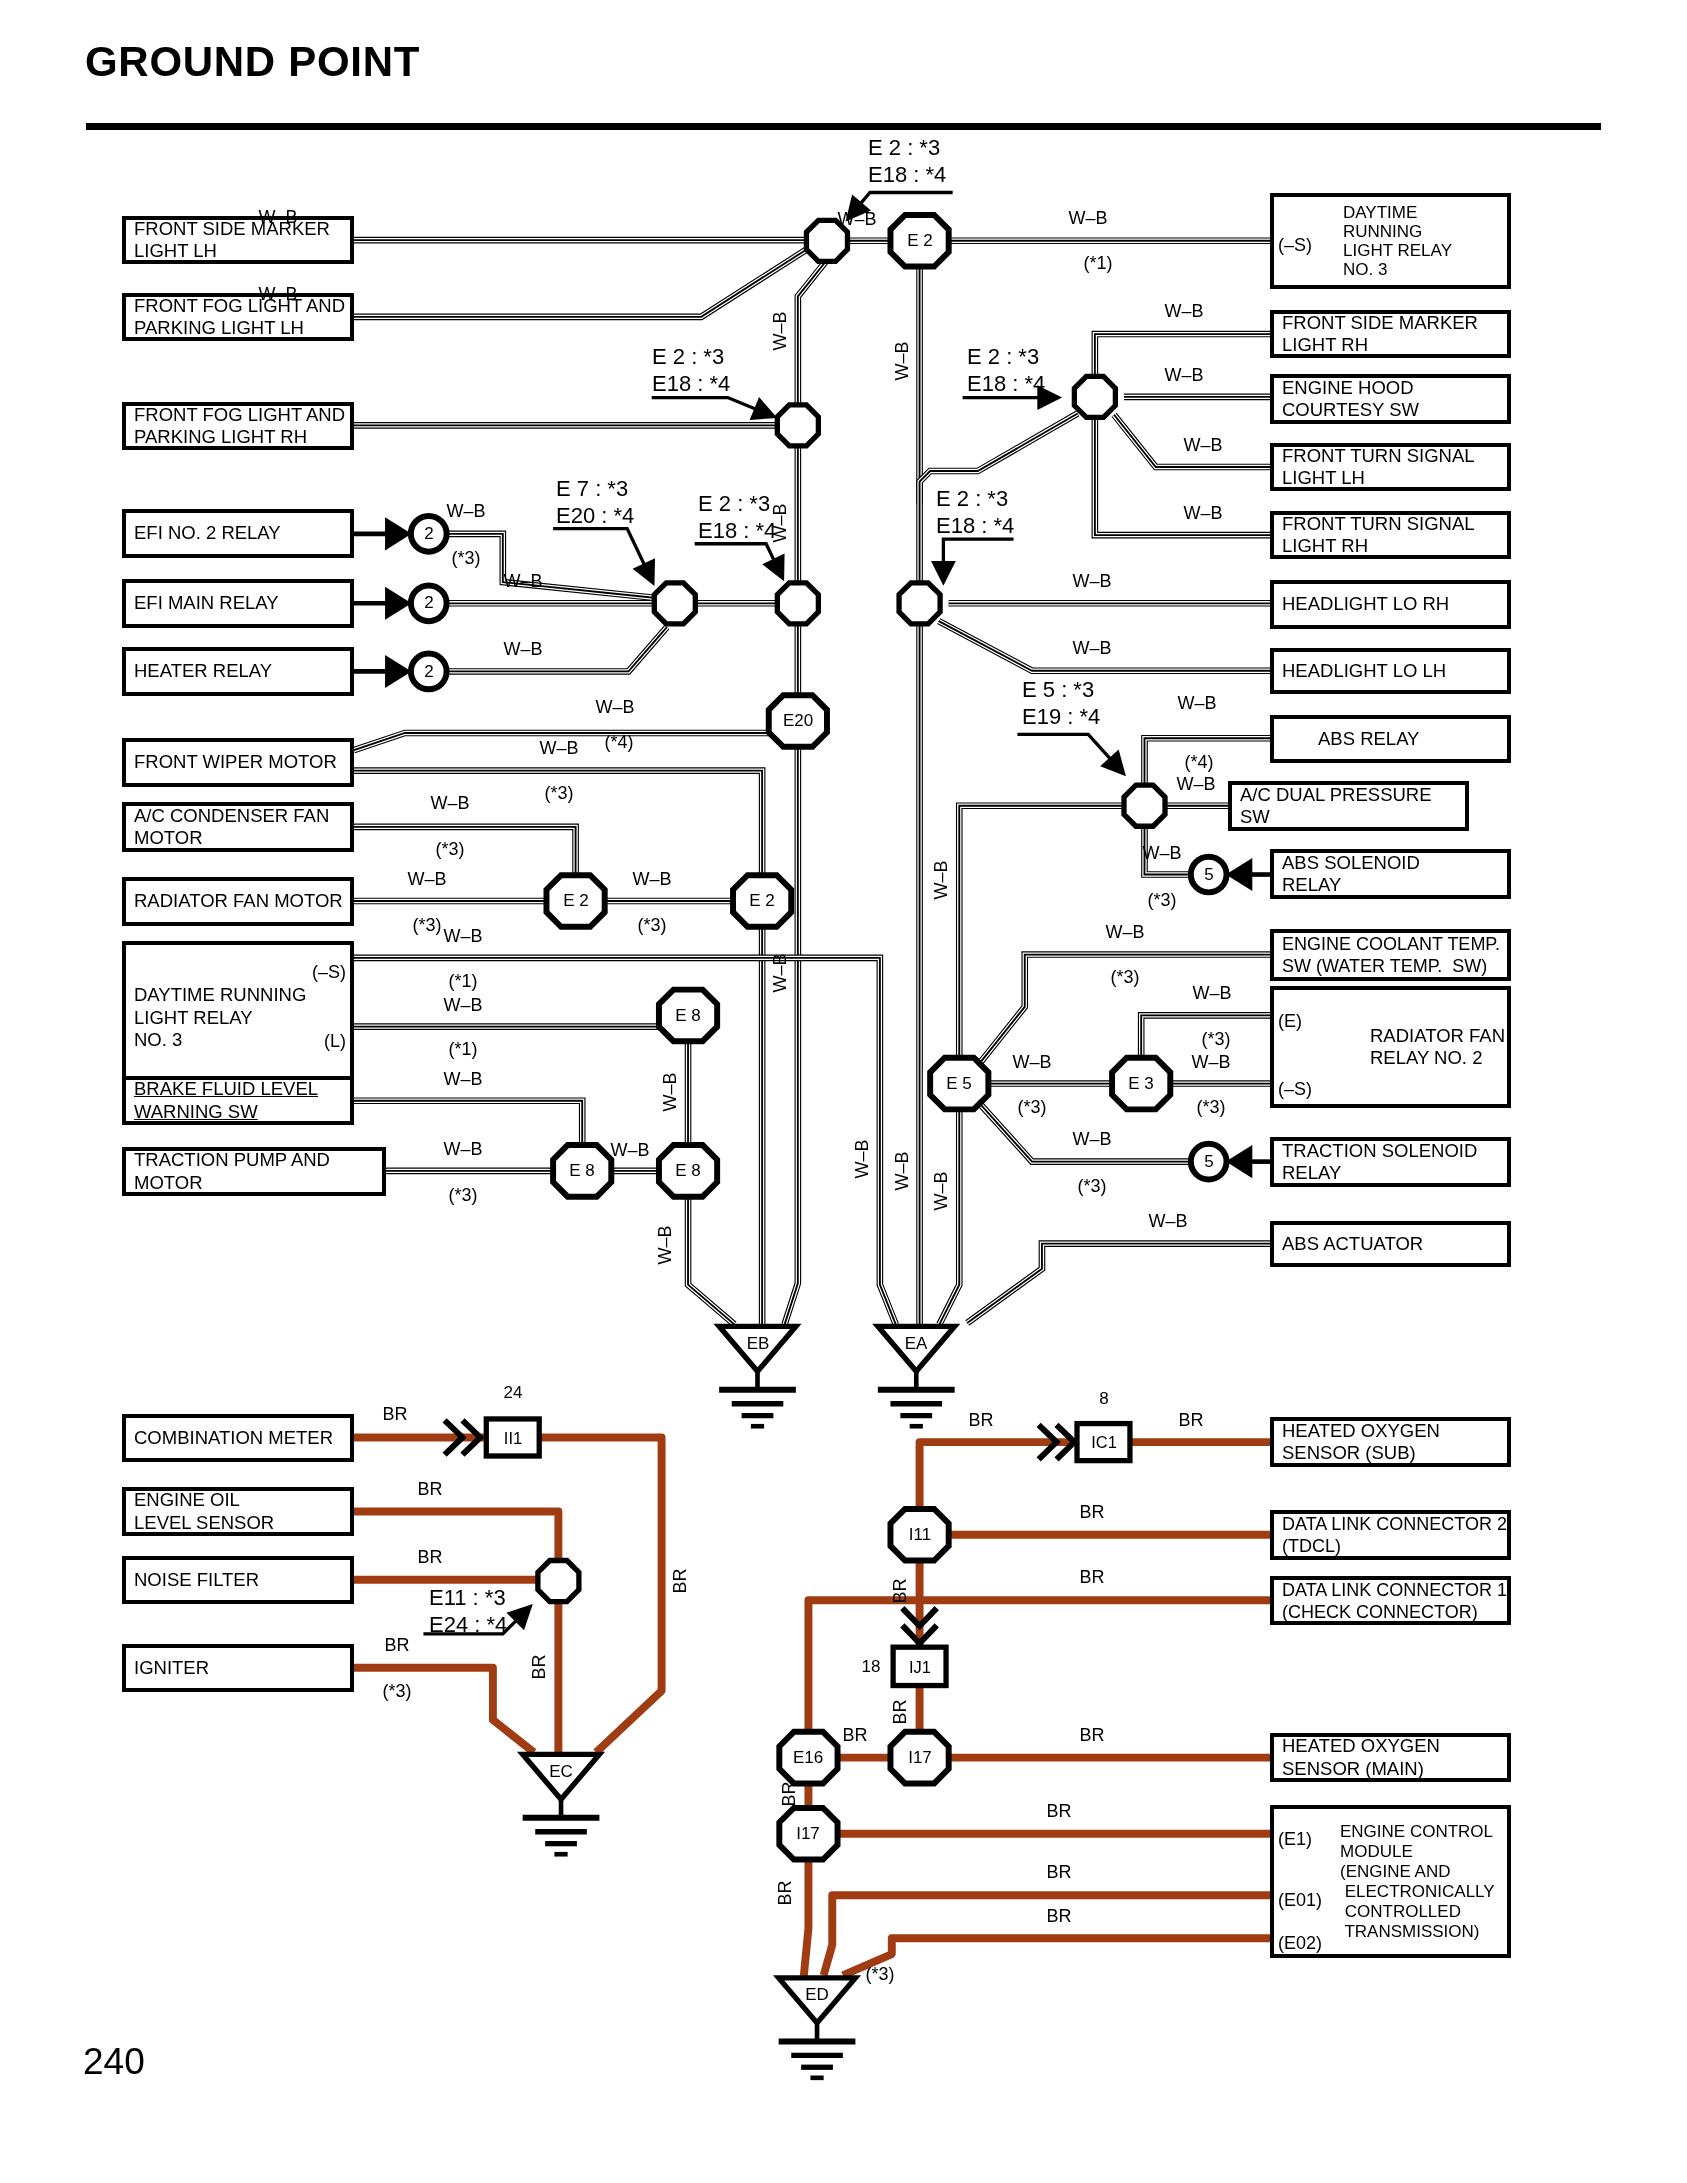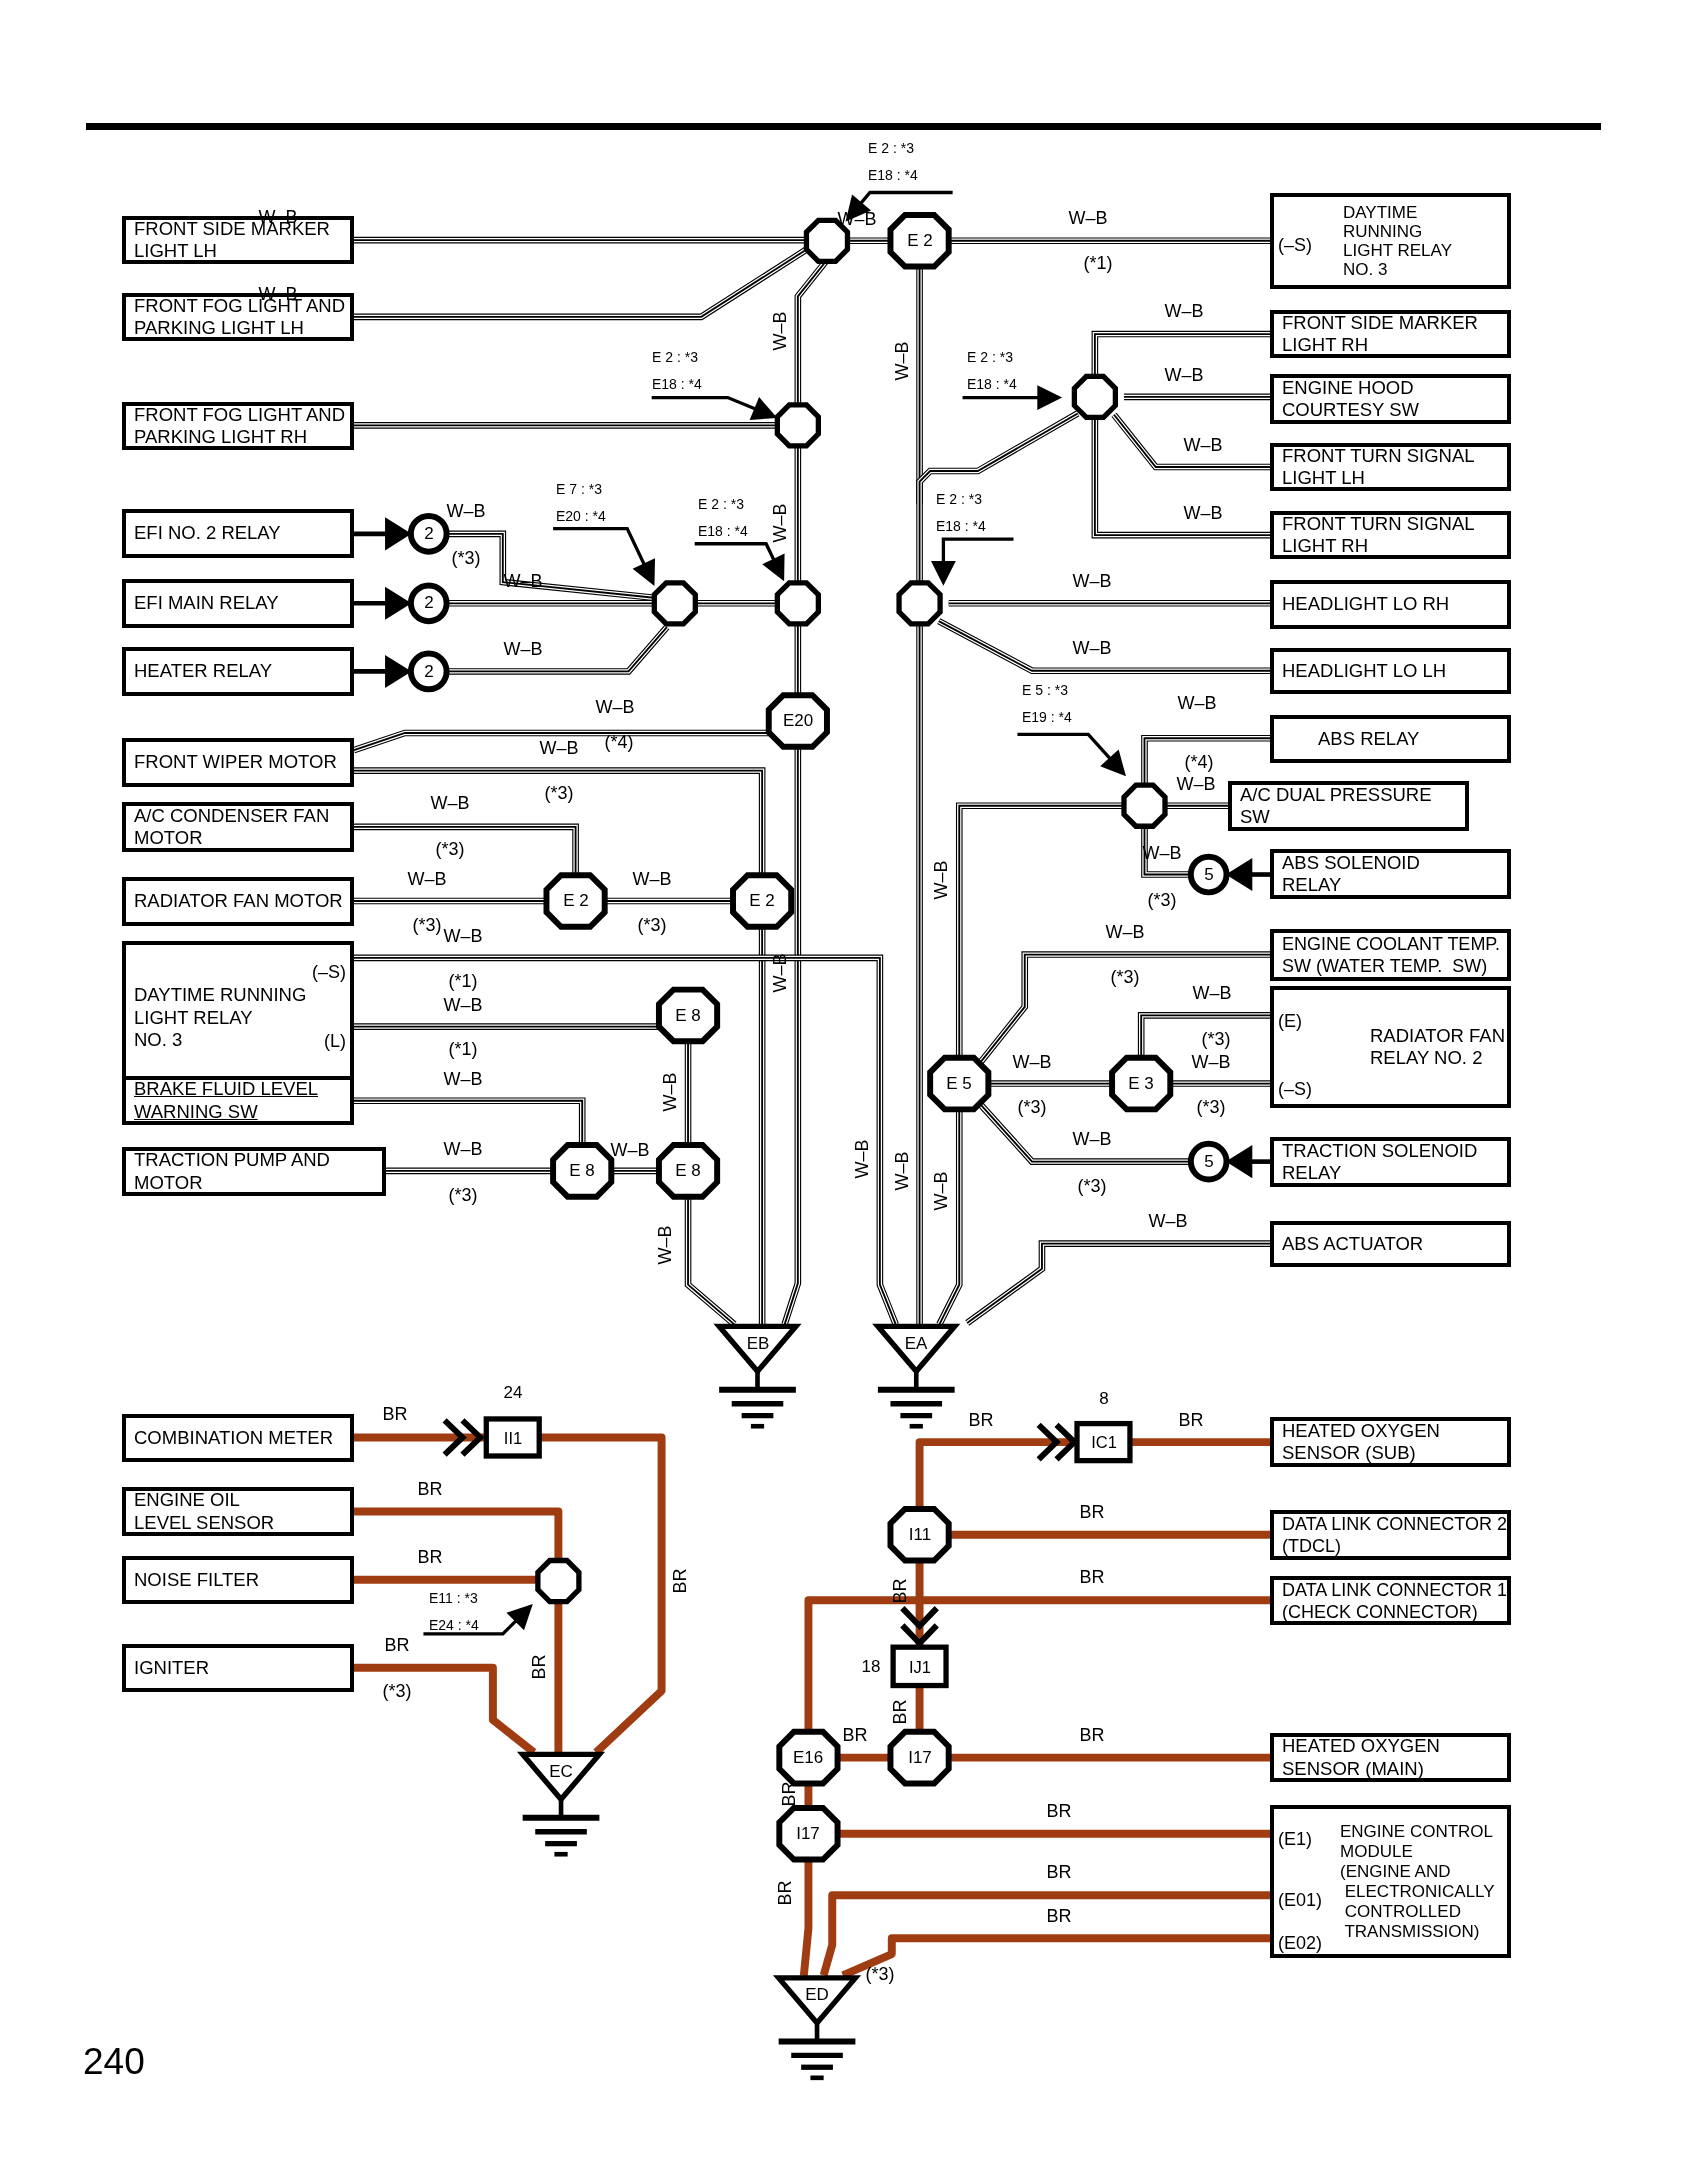--- a/index.html
+++ b/index.html
@@ -12,26 +12,27 @@
   .box{position:absolute;border:4.6px solid #000;background:#fff;display:flex;flex-direction:column;
        justify-content:center;box-sizing:border-box;font-size:18.5px;line-height:22.5px;padding-left:8px;}
   .box .bl{white-space:pre;}
   .term{position:absolute;font-size:18px;line-height:20px;}
   .wl{position:absolute;font-size:18px;white-space:nowrap;transform:translate(-50%,-50%);}
   .wl.rot{transform:translate(-50%,-50%) rotate(-90deg);}
   .conn-label{position:absolute;font-size:17px;transform:translate(-50%,-50%);white-space:nowrap;}
   .plug-label{position:absolute;font-size:16.5px;transform:translate(-50%,-50%);}
   .plug-num{position:absolute;font-size:17px;transform:translate(-50%,-50%);}
   .gnd-label{position:absolute;font-size:17px;transform:translate(-50%,-50%);}
-  .ref{position:absolute;font-size:14px;line-height:26.5px;white-space:pre;}
+  .ref{position:absolute;font-size:22px;line-height:26.5px;white-space:pre;}
 </style>
 </head>
 <body>
 
 <div id="page">
+  <div id="page-title">GROUND POINT</div>
   <div id="title-rule"></div>
   <svg id="wiring" width="1687" height="2183" viewBox="0 0 2550 3300">
     <defs>
       <marker id="arr" viewBox="0 0 12 12" refX="9" refY="6" markerWidth="9" markerHeight="9" orient="auto">
         <path d="M1,1 L11,6 L1,11 z" fill="#000"></path>
       </marker>
     </defs>
     <g id="g-wires">
         <g>
           <path d="M535,363 H1224" fill="none" stroke="#000" stroke-width="10"></path>

